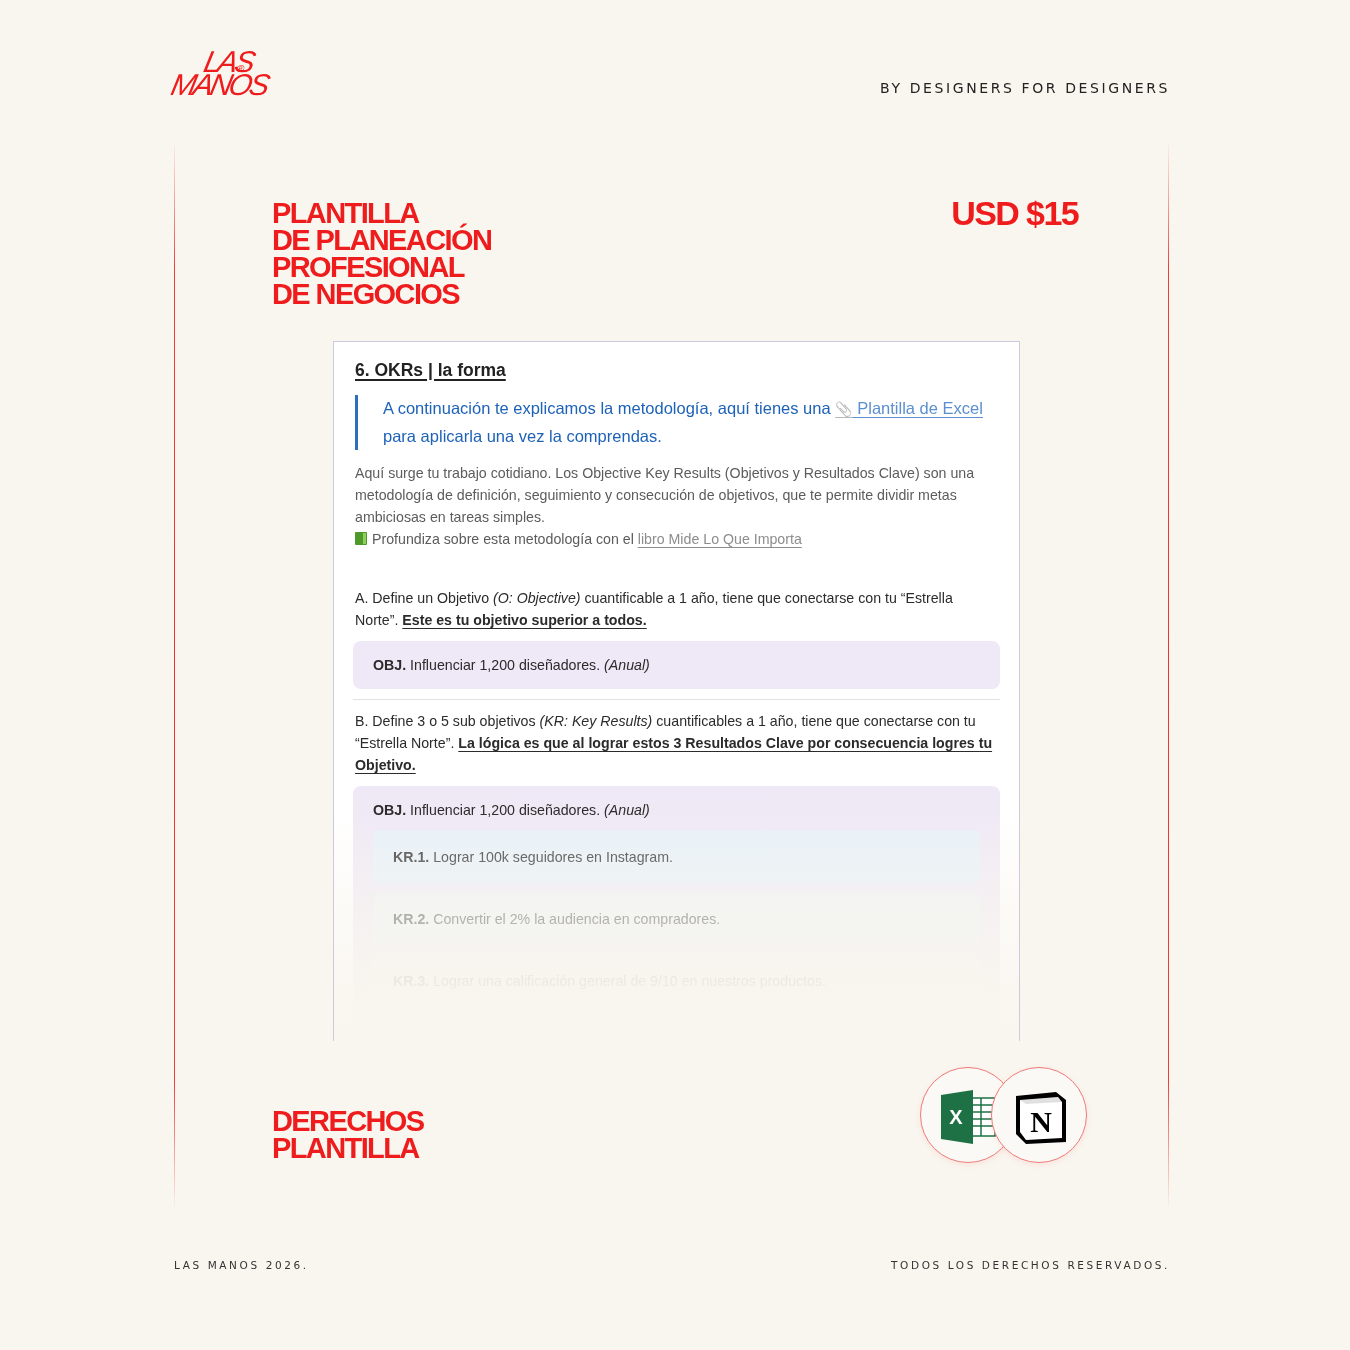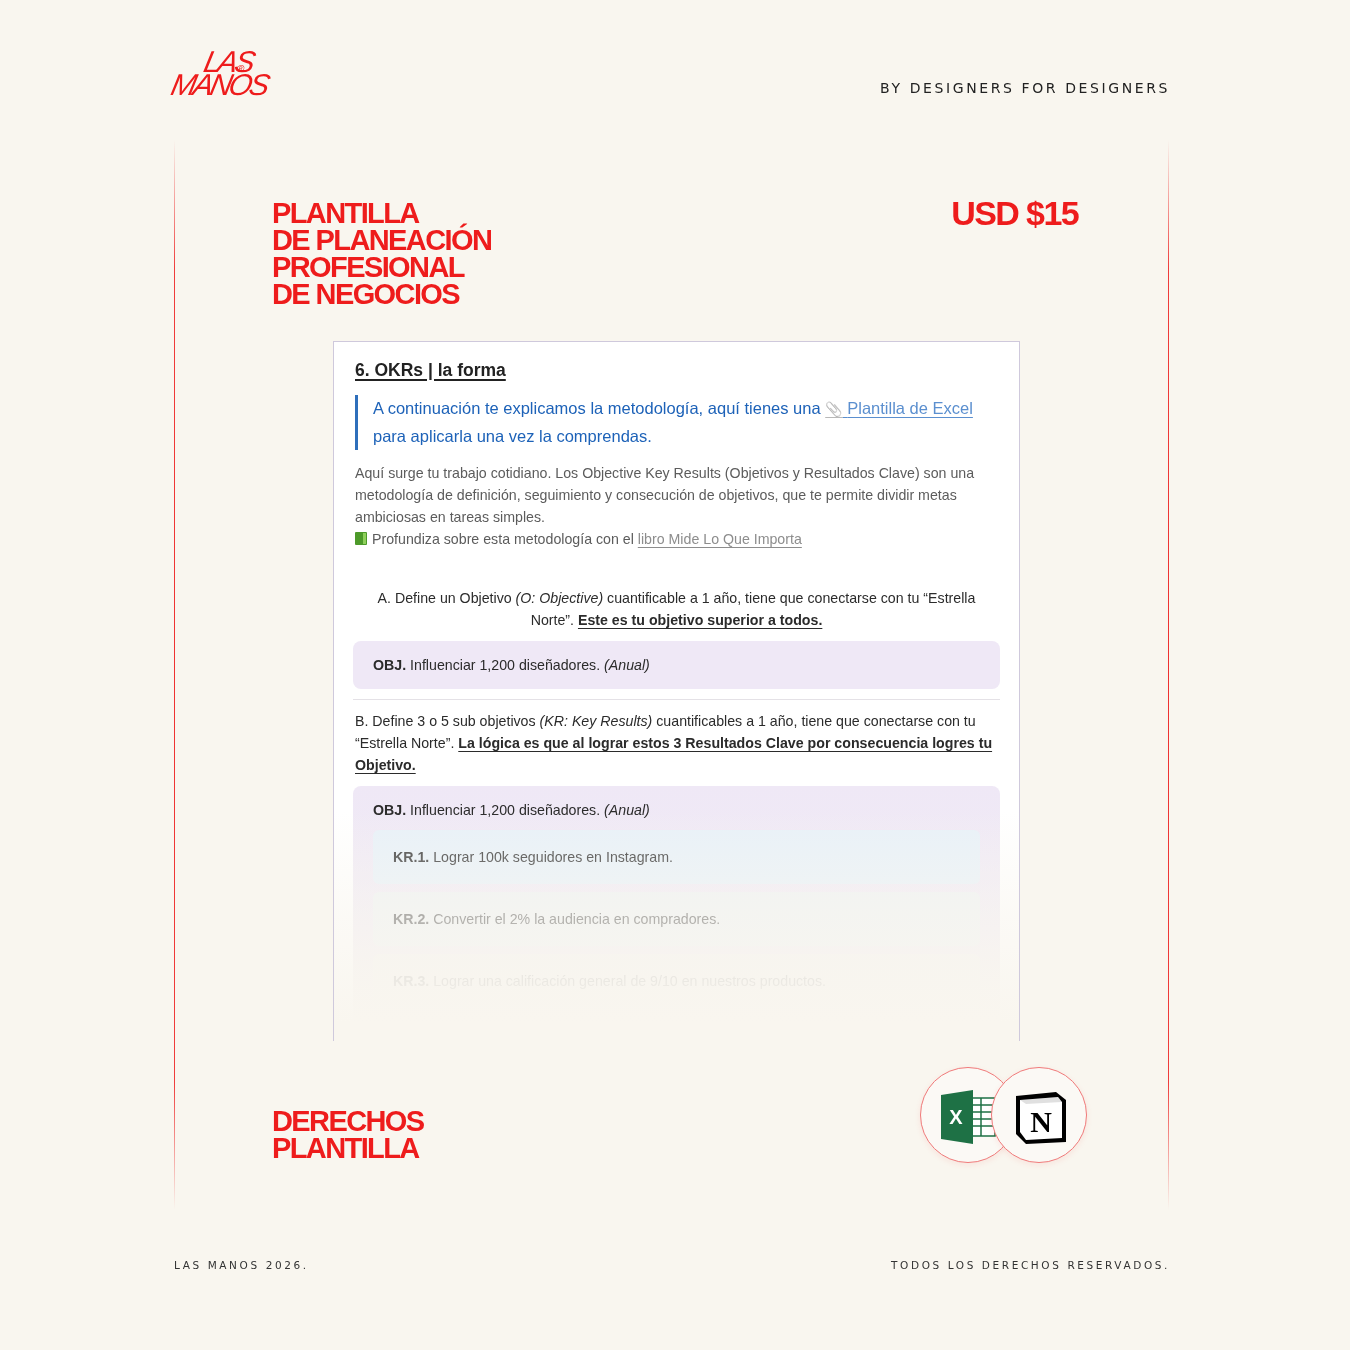--- a/index.html
+++ b/index.html
@@ -55,21 +55,21 @@
     background: linear-gradient(to bottom, rgba(249,246,239,0) 0%, rgba(249,246,239,0.55) 45%, rgba(249,246,239,1) 92%);
     pointer-events: none;
   }
   .card-inner { padding: 18px 21px 0 21px; }
   .sec-title {
     font-size: 17.5px; font-weight: 700; color: #222;
     text-decoration: underline; text-underline-offset: 3px; text-decoration-thickness: 1.5px;
     display: inline-block; margin-bottom: 14px;
   }
   .quote {
-    border-left: 3px solid #2f6fbb; padding-left: 15px;
+    border-left: 3px solid #2f6fbb; padding-left: 25px;
     color: #1d62b8; font-size: 16.5px; line-height: 27px; margin-bottom: 12px;
   }
   .quote .lnk { color: #5b8fcf; text-decoration: underline; text-underline-offset: 3px; }
   .body-text { font-size: 14.2px; line-height: 22px; color: #5c5c5c; }
   .body-text .lnk { color: #8d8d8d; text-decoration: underline; text-underline-offset: 3px; text-align: right; }
   .book-icon { display: inline-block; width: 12px; height: 13px; background: #4d9a2a; border-radius: 1px; vertical-align: -1px; margin-right: 5px; position: relative; }
   .book-icon::after { content: ""; position: absolute; right: 1px; top: 1px; width: 3px; height: 11px; background: #8fd05c; }
   .step { font-size: 14.2px; line-height: 22px; color: #2b2b2b; }
   .step .strong-u { font-weight: 700; text-decoration: underline; text-underline-offset: 3px; }
   .obj-box {
@@ -137,21 +137,21 @@
 
     <div class="quote">
       <span>A continuación te explicamos la metodología, aquí tienes una </span><span class="lnk"><span style="filter:grayscale(1) opacity(0.6);font-size:14px;">📎</span> <span>Plantilla de Excel</span></span><span> para aplicarla una vez la comprendas.</span>
     </div>
 
     <div class="body-text">
       <span>Aquí surge tu trabajo cotidiano. Los Objective Key Results (Objetivos y Resultados Clave) son una metodología de definición, seguimiento y consecución de objetivos, que te permite dividir metas ambiciosas en tareas simples.</span><br>
       <span class="book-icon"></span><span>Profundiza sobre esta metodología con el </span><span class="lnk">libro Mide Lo Que Importa</span>
     </div>
 
-    <div class="step" style="margin-top:37px;text-align:center;">
+    <div class="step" style="margin-top:37px;">
       <span>A. Define un Objetivo </span><span class="it">(O: Objective)</span><span> cuantificable a 1 año, tiene que conectarse con tu “Estrella Norte”.  </span><span class="strong-u">Este es tu objetivo superior a todos.</span>
     </div>
 
     <div class="obj-box">
       <span class="bold">OBJ.</span><span> Influenciar 1,200 diseñadores. </span><span class="it">(Anual)</span>
     </div>
 
     <div class="divider"></div>
 
     <div class="step">

